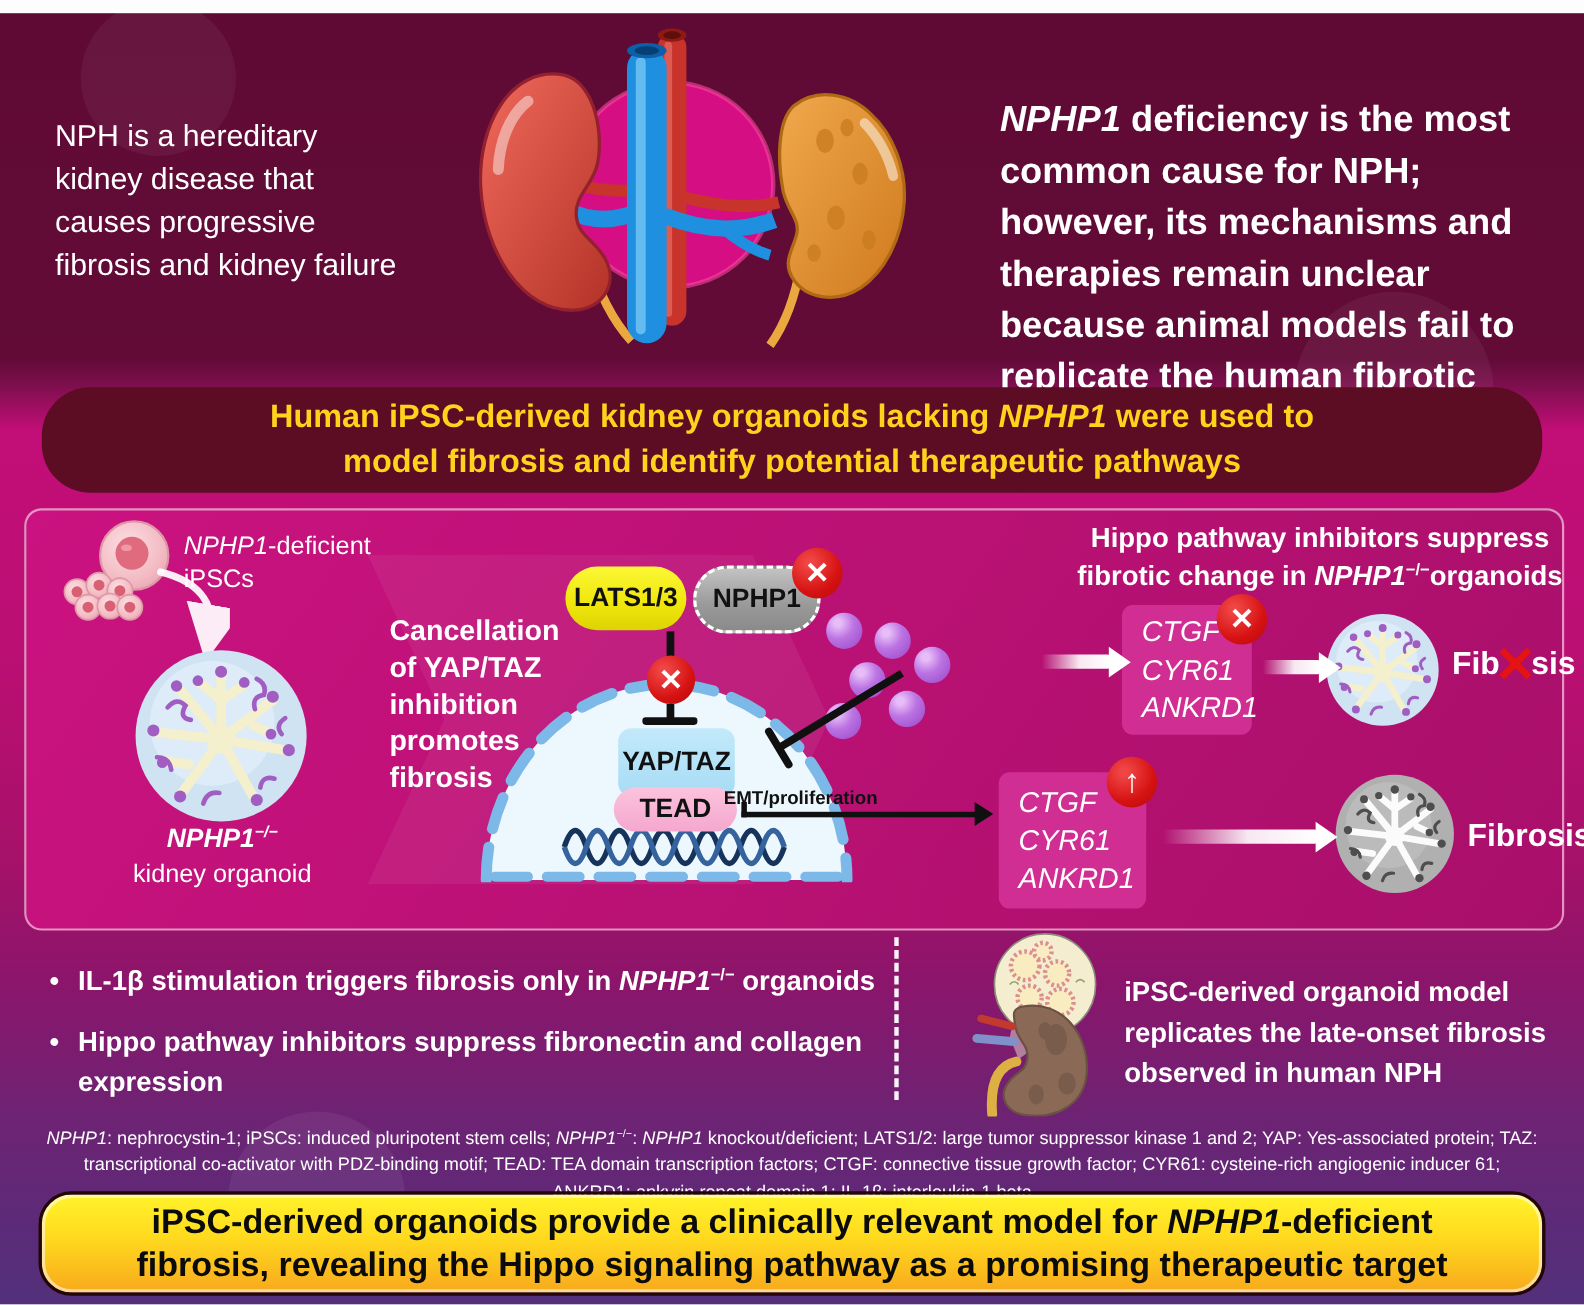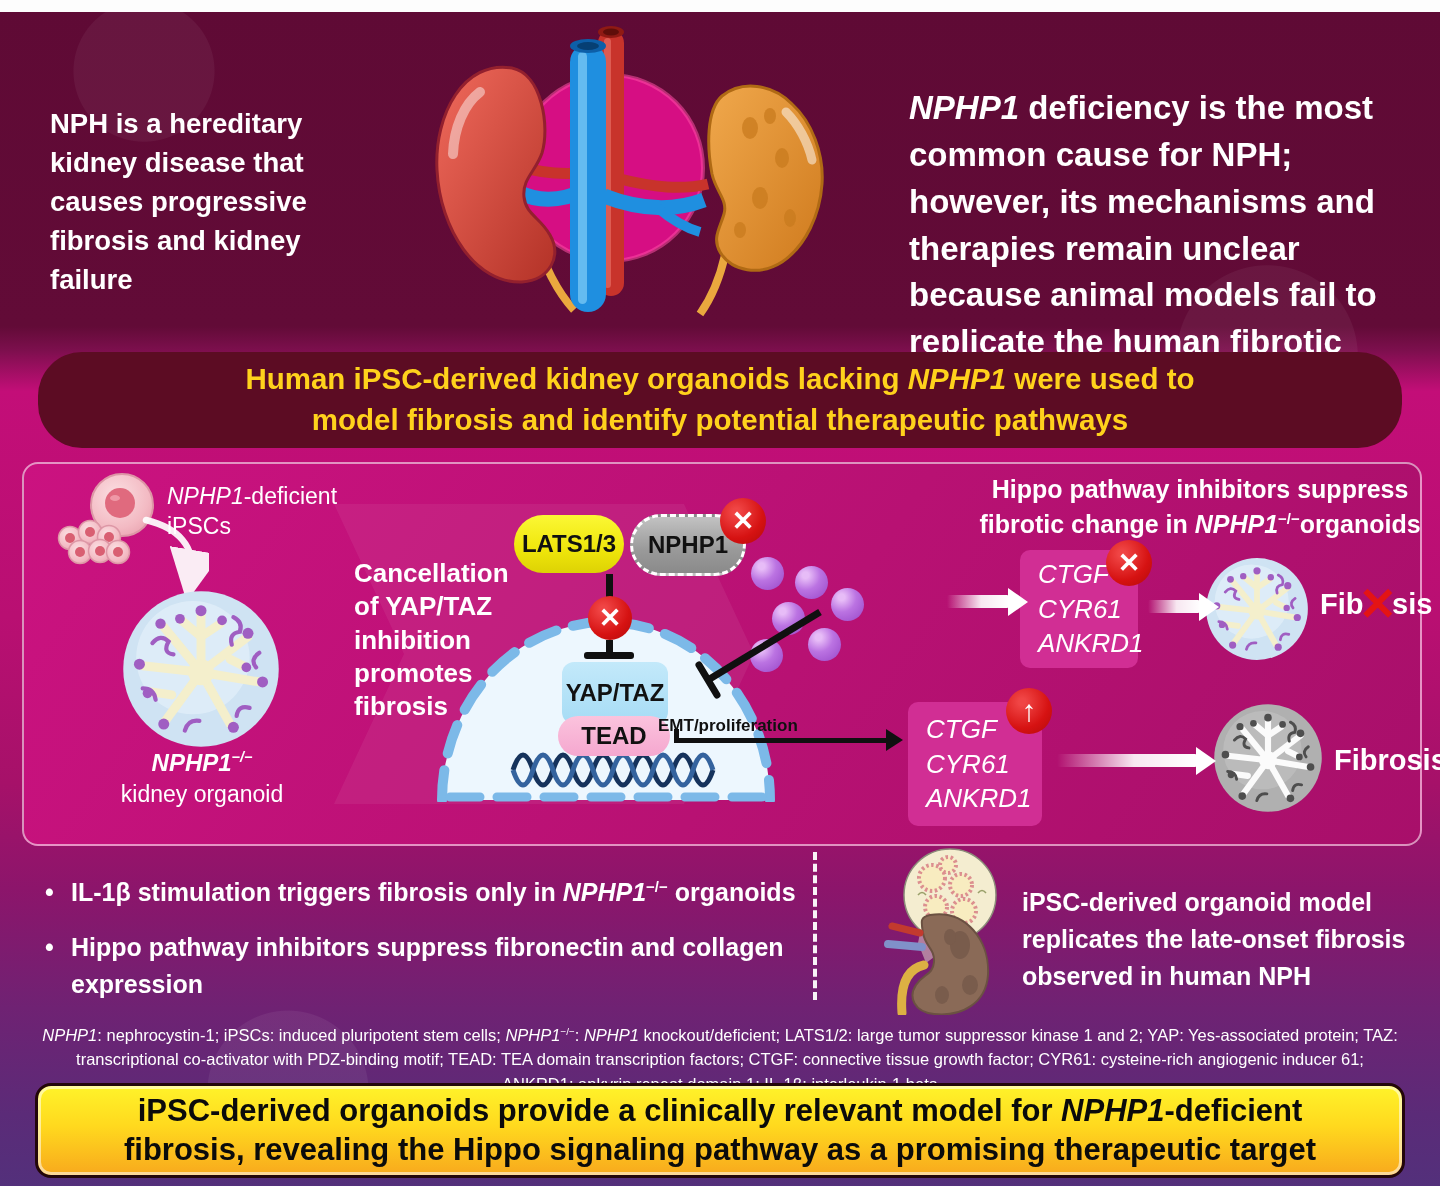--- a/index.html
+++ b/index.html
@@ -11,21 +11,21 @@
       radial-gradient(circle at 88% 30%, rgba(255,255,255,0.05) 0 90px, rgba(255,255,255,0) 91px),
       radial-gradient(circle at 20% 92%, rgba(255,255,255,0.06) 0 80px, rgba(255,255,255,0) 81px),
       linear-gradient(180deg,
         #5f0a35 0%, #620b37 27.5%, #7c0f4d 29.5%, #c30e78 33%,
         #b90f72 52%, #a61169 66%, #8c156b 75%, #6f2273 85%,
         #5b2b78 94%, #53307b 100%);
   }
   .abs{position:absolute;}
   .white-strip{left:0;top:0;width:1440px;height:12px;background:#fdfdfd;}
   
-  .intro-text{left:50px;top:76px;width:320px;font-size:27.5px;font-weight:bold;line-height:1.42;}
+  .intro-text{left:50px;top:76px;width:320px;font-size:27.5px;font-weight:normal;line-height:1.42;}
   .topright-text{left:872px;top:52px;width:492px;font-size:33px;font-weight:bold;line-height:1.42;margin-left:37px;}
   .gi{font-style:italic;}
   sup{font-size:60%;vertical-align:super;letter-spacing:0;}
   
   .mid-banner{left:38px;top:352px;width:1364px;height:96px;background:#5c0c23;border-radius:44px;
     display:flex;flex-direction:column;align-items:center;justify-content:center;
     color:#ffd21c;font-size:29.5px;font-weight:bold;line-height:1.38;text-align:left;}
   
   .panel{left:22px;top:462px;width:1396px;height:380px;border-radius:16px;
     background:linear-gradient(125deg,#cb1280 0%,#b81173 55%,#a80f6a 100%);
@@ -95,21 +95,21 @@
   .fibrosis2{left:1310px;top:280px;font-size:29px;font-weight:bold;z-index:3;}
   
   .bullets{left:45px;top:874px;width:780px;font-size:25px;font-weight:bold;line-height:1.5;}
   .bullet{position:relative;padding-left:26px;margin:0 0 17px 0;}
   .bullet .dot{position:absolute;left:0;top:0;}
   .vdivider{left:813px;top:852px;height:148px;width:0;border-left:4px dashed #fff;opacity:.95;}
   .br-text{left:1022px;top:884px;width:432px;font-size:25px;font-weight:bold;line-height:1.47;}
   
   .abbr{left:40px;top:1006px;width:1360px;text-align:center;font-size:16.5px;line-height:1.5;color:#fff;}
   
-  .conclusion{left:35px;top:1083px;width:1370px;height:95px;border-radius:16px;
+  .conclusion{left:35px;top:1083px;width:1370px;height:95px;border-radius:30px;
     background:linear-gradient(180deg,#fff32a 0%,#ffd91e 45%,#f8a91d 100%);
     border:3px solid #23060a;box-shadow:inset 0 0 0 3px rgba(255,255,255,0.55);
     display:flex;align-items:center;justify-content:center;box-sizing:border-box;}
   .conclusion-text{max-width:1290px;text-align:center;color:#0b0b0b;font-size:31px;font-weight:bold;line-height:1.25;}
 </style>
 </head>
 <body>
 
 <div class="canvas">
 

